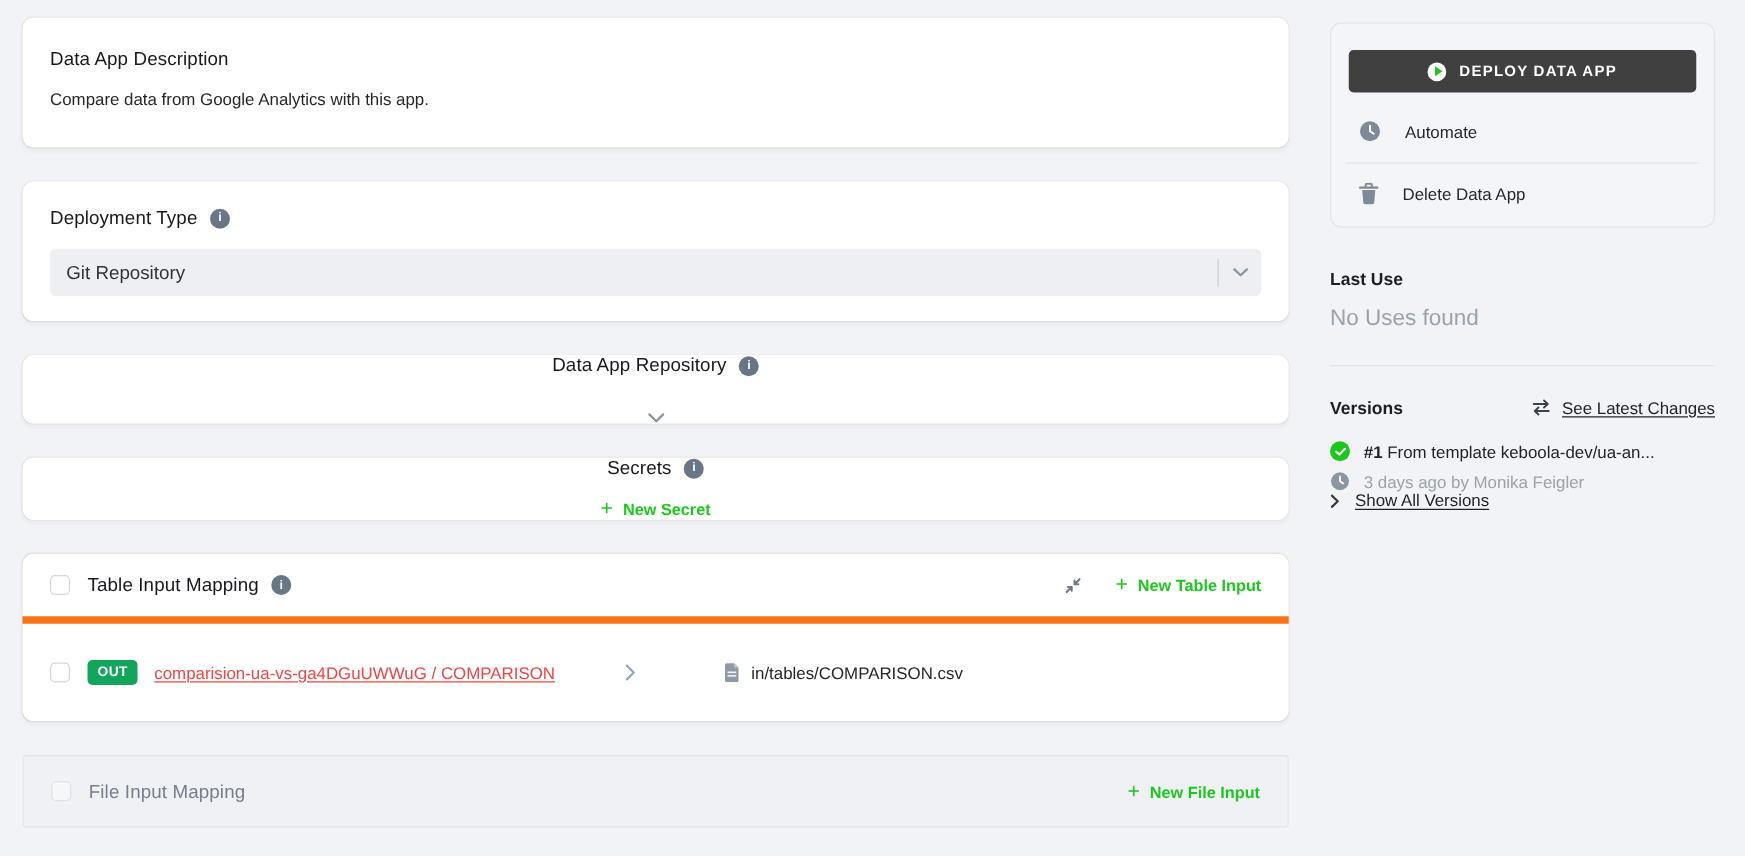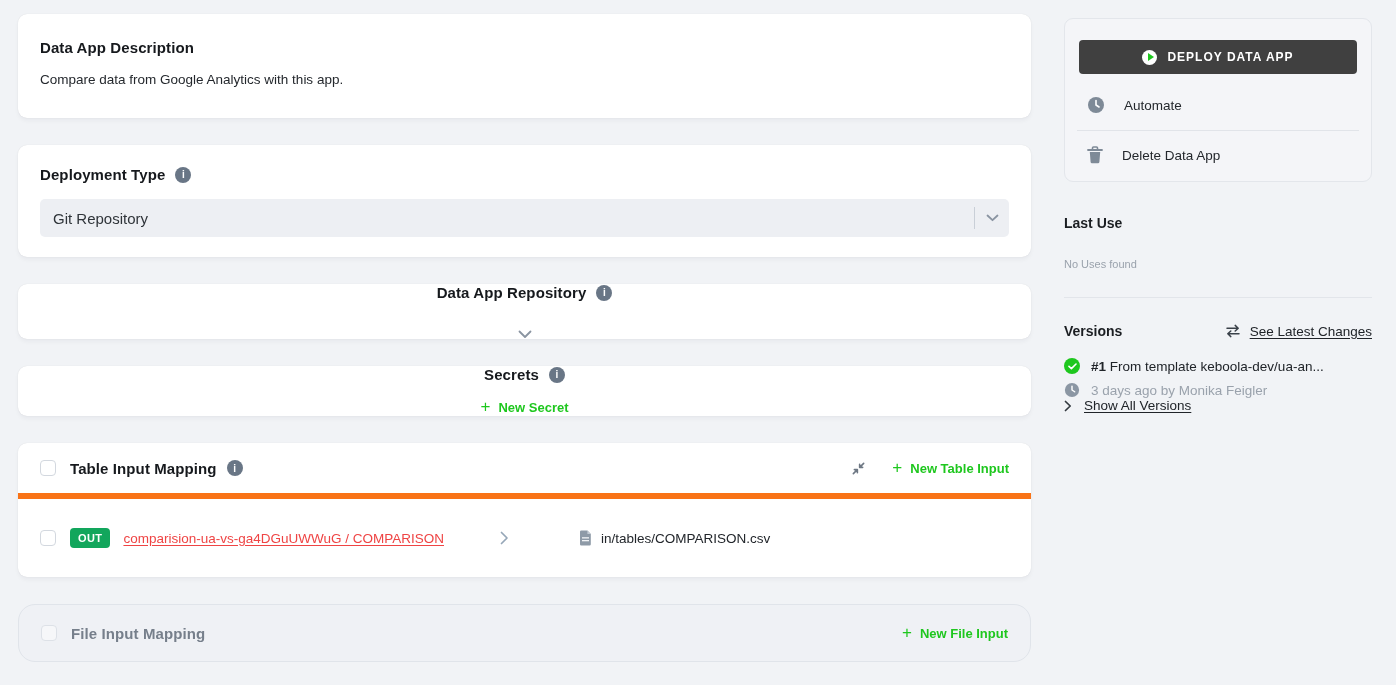--- a/index.html
+++ b/index.html
@@ -11,21 +11,21 @@
     -webkit-font-smoothing:antialiased;
   }
   .layout { display:flex; padding:14px 0 0 18px; }
   .main   { width:1013px; display:flex; flex-direction:column; gap:27px; }
   .side   { width:308px; margin-left:33px; padding-top:4px; }
 
   .card {
     background:#ffffff; border-radius:9px;
     box-shadow:0 3px 4px rgba(32,38,46,.04), 0 0 1px rgba(32,38,46,.14);
   }
-  .card-title { font-size:15px; font-weight:700; color:#16191d; letter-spacing:.1px; }
+  .card-title { font-size:15px; font-weight:400; color:#16191d; letter-spacing:.1px; }
   .title-row { display:flex; align-items:center; gap:10px; }
 
   .info-icon {
     width:16px; height:16px; border-radius:50%; background:#697686;
     color:#fff; font-size:10px; font-weight:700; font-style:normal;
     display:inline-flex; align-items:center; justify-content:center; flex:0 0 auto;
   }
 
   
   .card-desc { height:104px; padding:25px 22px; }
@@ -68,21 +68,21 @@
   }
   .row-link { font-size:13.5px; color:#ef4444; text-decoration:underline; text-underline-offset:2px; cursor:pointer; }
   .row-chev { margin-left:56px; display:flex; }
   .row-chev svg { stroke:#96a7b8; }
   .dest-group { display:flex; align-items:center; gap:9px; margin-left:70px; }
   .dest-text { font-size:13.5px; color:#22262b; }
 
   
   .card-file {
     background:#eff1f5; box-shadow:none; border:1px solid #e0e4ea;
-    height:58px; display:flex; align-items:center; padding:0 22px; border-radius:17px;
+    height:58px; display:flex; align-items:center; padding:0 22px; border-radius:3px;
   }
   .card-file .card-title { color:#767f8b; margin-left:14px; }
   .card-file .checkbox { border-color:#dde1e7; background:#f6f7f9; }
 
   
   .action-card {
     background:#f4f5f8; border:1px solid #e3e6eb; border-radius:9px;
     padding:21px 14px 14px;
   }
   .deploy-btn {
@@ -99,21 +99,21 @@
     border-left:6px solid #1ec71e; border-top:4px solid transparent; border-bottom:4px solid transparent;
   }
   .side-action { display:flex; align-items:center; gap:19px; padding:0 8px; height:24px; margin-top:19px; cursor:pointer; }
   .side-action-label { font-size:13.5px; color:#24282d; }
   .action-divider { border:none; border-top:1px solid #e1e4e9; margin:13px -2px 0; }
   .side-action.second { margin-top:12px; }
 
   .section-title { font-size:14px; font-weight:700; color:#1b1e22; }
   .last-use-title { margin-top:33px; }
   .muted { color:#9aa2ac; }
-  .last-use-value { margin-top:27px; font-size:11px; }
+  .last-use-value { margin-top:13px; font-size:18px; }
   .side-divider { border:none; border-top:1px solid #e2e5ea; margin-top:27px; }
 
   .versions-header { margin-top:25px; display:flex; align-items:center; }
   .see-latest { display:flex; align-items:center; gap:9px; margin-left:auto; cursor:pointer; }
   .see-latest-label { font-size:13.5px; color:#202429; text-decoration:underline; text-underline-offset:2px; }
 
   .version-line { display:flex; align-items:center; gap:11px; margin-top:19px; cursor:pointer; }
   .version-text { font-size:13.5px; color:#202429; white-space:nowrap; }
   .version-text b { font-weight:700; }
   .version-meta { display:flex; align-items:center; gap:11px; margin-top:8px; }

